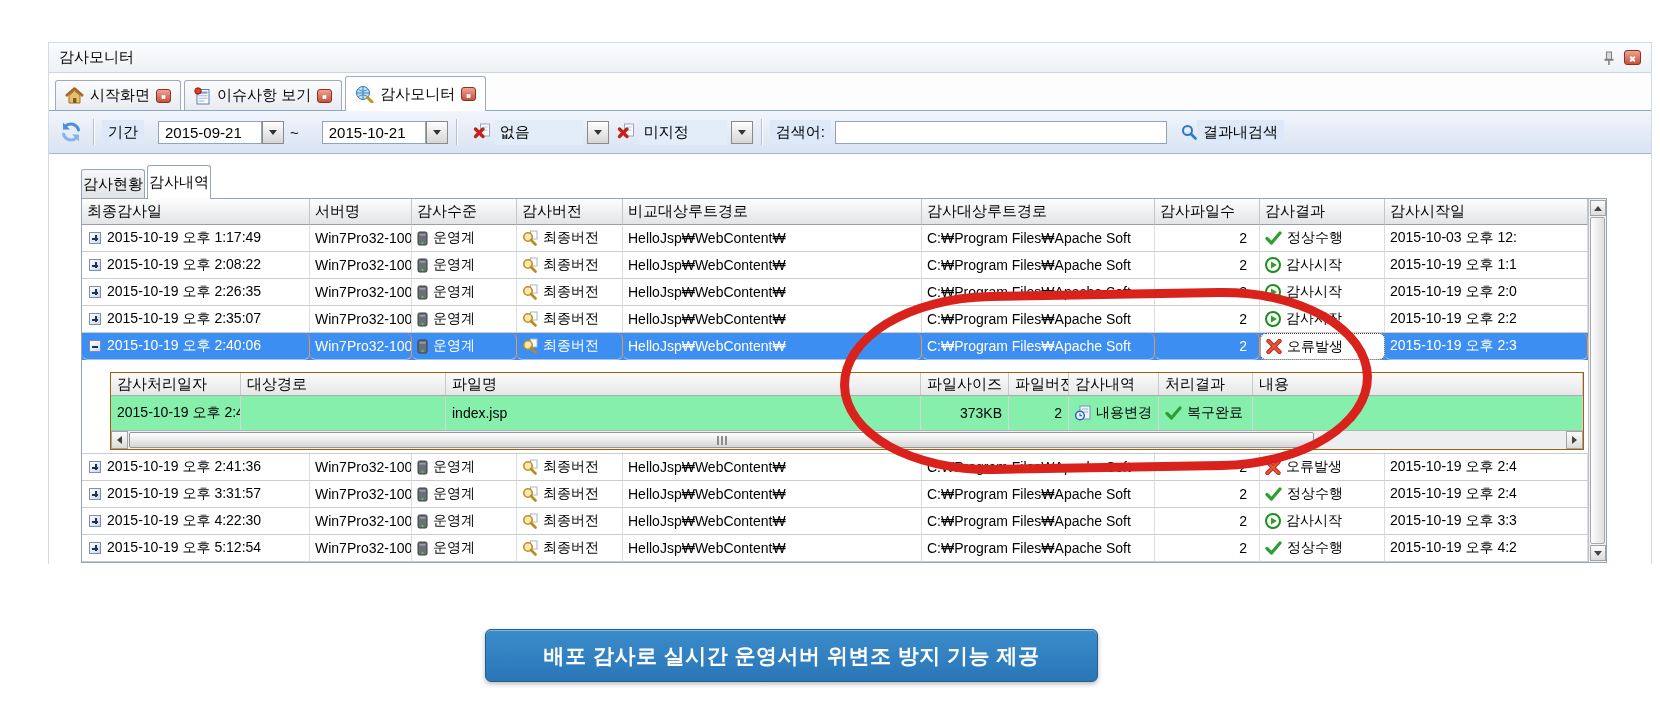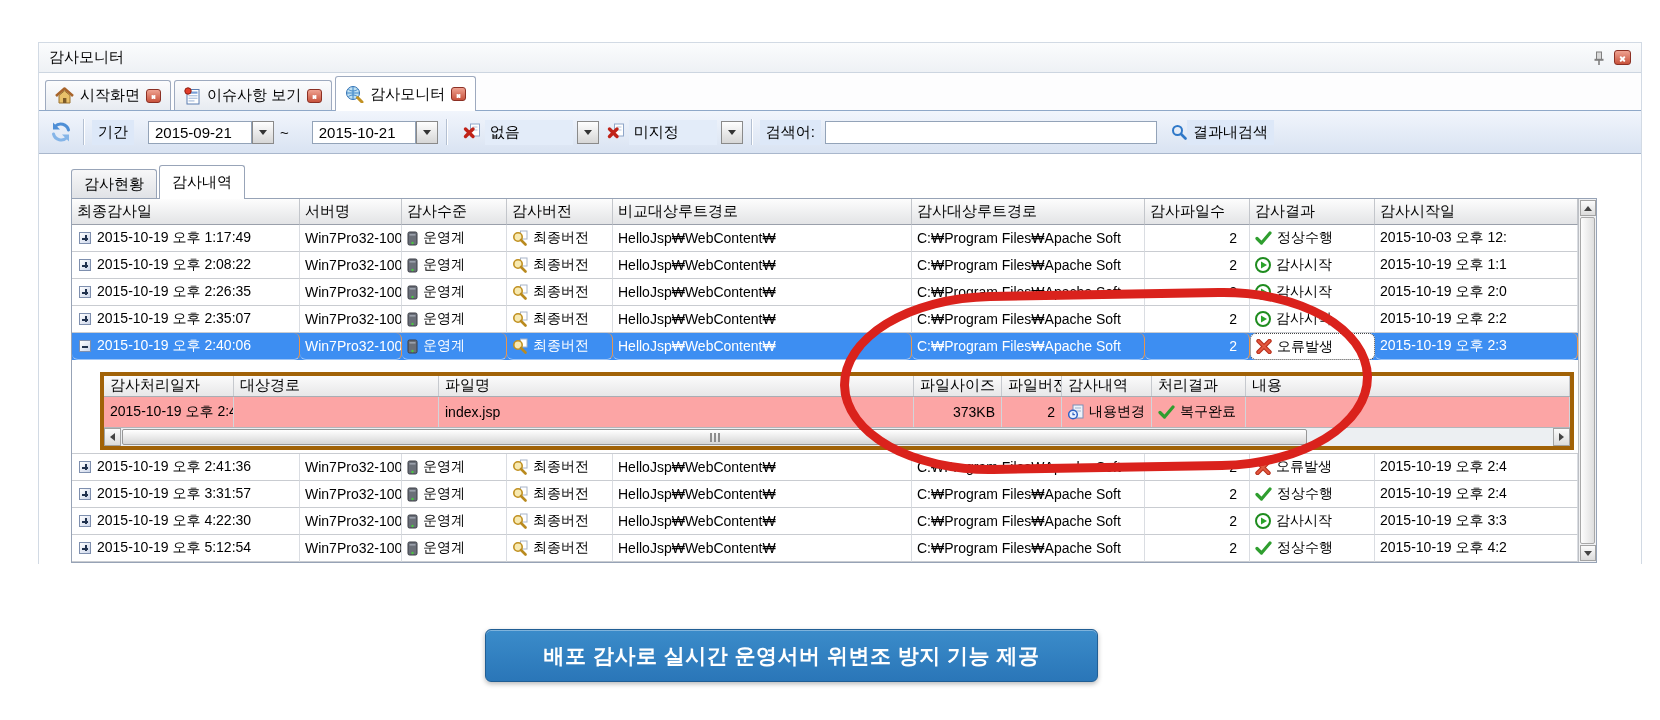--- a/index.html
+++ b/index.html
@@ -1,21 +1,21 @@
 <!DOCTYPE html>
 <html><head>
 <meta charset="utf-8">
 <style>
   * { box-sizing: border-box; margin: 0; padding: 0; }
   html,body { background:#fff; }
   body { font-family:"Liberation Sans", sans-serif; color:#000; }
   .canvas { position:relative; width:1660px; height:720px; background:#fff; overflow:hidden; }
 
   
-  .appframe { position:absolute; left:38px; top:42px; width:1604px; height:522px; background:#fff; border:1px solid #d2dae4; border-bottom:none; }
+  .appframe { position:absolute; left:48px; top:42px; width:1604px; height:522px; background:#fff; border:1px solid #d2dae4; border-bottom:none; }
   .titlebar { position:absolute; left:0; top:0; width:100%; height:30px;
     background:linear-gradient(#fbfcfd,#eef1f5); border-bottom:1px solid #ccd5e0;
     display:flex; align-items:center; padding:0 10px; font-size:15px; }
   .titlebar .title { flex:0 0 auto; }
   .titlebar .spacer { flex:1; }
   .tb-icons { display:flex; align-items:center; gap:7px; }
 
   .xbox { position:relative; width:17px; height:15px; border:1px solid #8c3024; border-radius:3px;
     background:linear-gradient(#efa291,#c8523c); flex:none; cursor:pointer; }
   .xbox::before,.xbox::after { content:""; position:absolute; left:4px; right:4px; top:6.5px; height:2px; background:#fff; border-radius:1px; }
@@ -41,21 +41,21 @@
   .dropbtn { width:22px; height:23px; border:1px solid #8a8a8a; background:linear-gradient(#fefefe,#d6d6d6);
     display:flex; align-items:center; justify-content:center; cursor:pointer; }
   .tri-down { width:0; height:0; border-left:4px solid transparent; border-right:4px solid transparent; border-top:5px solid #333; }
   .tilde { margin:0 6px; }
   .combotext { width:88px; padding:3px 5px; background:#e3ecf9; margin:0 4px; white-space:nowrap; }
   .searchbox { width:332px; height:23px; border:1px solid #93a3b8; background:#fff; margin-left:4px; font-size:14px; padding:0 5px; font-family:"Liberation Sans",sans-serif; }
   .icgap { margin-left:8px; display:flex; align-items:center; }
 
   
   .subtabs { position:absolute; left:32px; top:121px; height:34px; display:flex; align-items:flex-end; z-index:3; }
-  .subtab { height:29px; padding:0 12px; display:flex; align-items:center; font-size:15px;
+  .subtab { height:29px; padding:0 1px; display:flex; align-items:center; font-size:15px;
     border:1px solid #98a4b8; border-bottom:none; border-radius:3px 3px 0 0; margin-right:2px;
     background:linear-gradient(#f7f7f8,#e0e2e6); cursor:pointer; }
   .subtab.active { height:34px; background:#fff; margin-bottom:-1px; }
 
   
   .grid { position:absolute; left:32px; top:155px; width:1526px; height:365px; border:1px solid #97a3b6; background:#fff; }
   .gridinner { position:absolute; left:0; top:0; right:18px; bottom:0; overflow:hidden; }
   .gridhead { display:flex; height:26px; }
   .hcell { background:linear-gradient(#fdfdfd,#e3e4e6); border-right:1px solid #c3c6cb; border-bottom:1px solid #9aa0ab;
     font-size:15px; display:flex; align-items:center; padding:0 5px; white-space:nowrap; overflow:hidden; cursor:pointer; }
@@ -68,21 +68,21 @@
   .row.sel .cell { border-right-color:#e8954d; border-bottom-color:#9fc5f5;border-radius:6px; }
   .row.sel .focuscell { background:#fff; color:#000; border:1px dotted #444; }
   .ic { flex:none; margin-right:5px; }
   .ebox { position:relative; width:12px; height:12px; flex:none; margin:0 6px 0 2px;
     border:1px solid #7e8fae; background:linear-gradient(135deg,#ffffff,#ccd6ea); cursor:pointer; }
   .ebox::before { content:""; position:absolute; left:2px; right:2px; top:4.5px; height:2px; background:#21324e; }
   .ebox.plus::after { content:""; position:absolute; top:2px; bottom:2px; left:4.5px; width:2px; background:#21324e; }
 
   
   .subwrap { height:94px; display:flex; padding:3px 4px 3px 28px; background:#fff; border-bottom:1px solid #c9ccd1; }
-  .subbox { flex:1; border:4px solid #a16207; background:#fca5a5; display:flex; flex-direction:column;margin-top:9px; }
+  .subbox { flex:1; border:1px solid #a16207; background:#86efac; display:flex; flex-direction:column;margin-top:9px; }
   .subhead { height:26px; display:flex; background:linear-gradient(#fbfbfb,#e7e7e8); border-bottom:1px solid #a9adb3; }
   .shcell { font-size:15px; display:flex; align-items:center; padding:0 6px; border-right:1px solid #c6c9ce; white-space:nowrap; overflow:hidden; cursor:pointer; }
   .subrow { height:38px; display:flex; }
   .scell { font-size:14px; display:flex; align-items:center; padding:0 6px; border-right:1px solid #d2d5da; white-space:nowrap; overflow:hidden; }
   .sc1{width:130px;} .sc2{width:205px;} .sc3{width:475px;} .sc4{width:88px; justify-content:flex-end;}
   .sc5{width:60px; justify-content:flex-end;} .sc6{width:90px;} .sc7{width:94px;} .sc8{flex:1;}
   .hscroll { height:20px; margin-top:auto; display:flex; align-items:center; background:#eceff2; border-top:1px solid #b3b6bb; }
   .hs-btn { width:17px; height:18px; flex:none; background:linear-gradient(#fbfbfb,#dcdcdc); border:1px solid #a3a3a3;
     display:flex; align-items:center; justify-content:center; cursor:pointer; }
   .tri-left { width:0; height:0; border-top:4px solid transparent; border-bottom:4px solid transparent; border-right:5px solid #444; }

